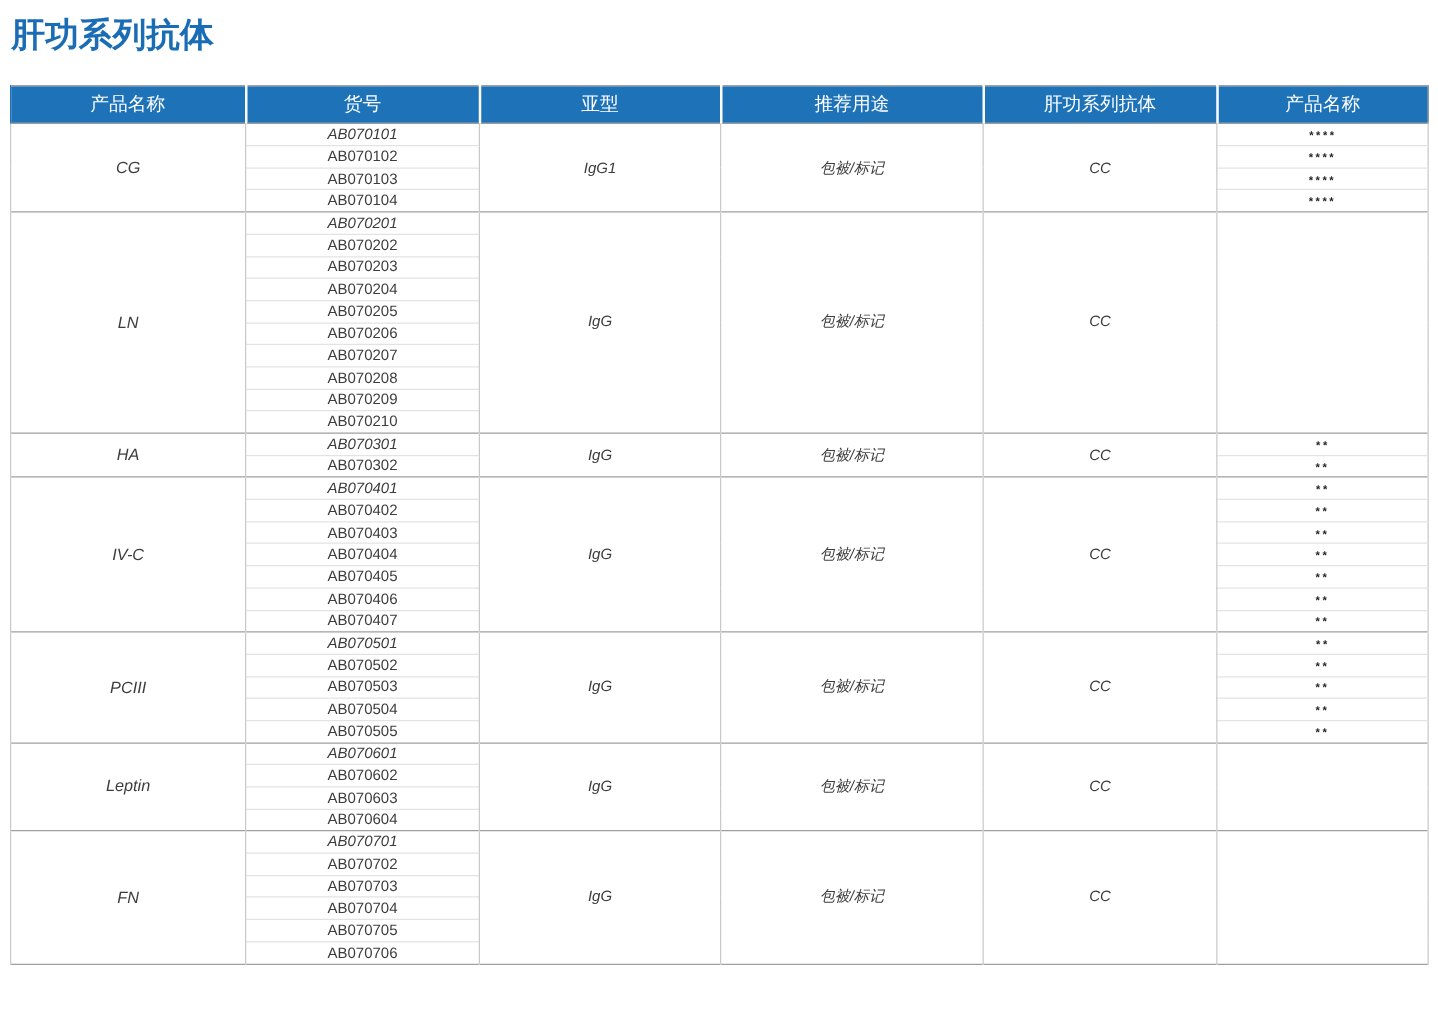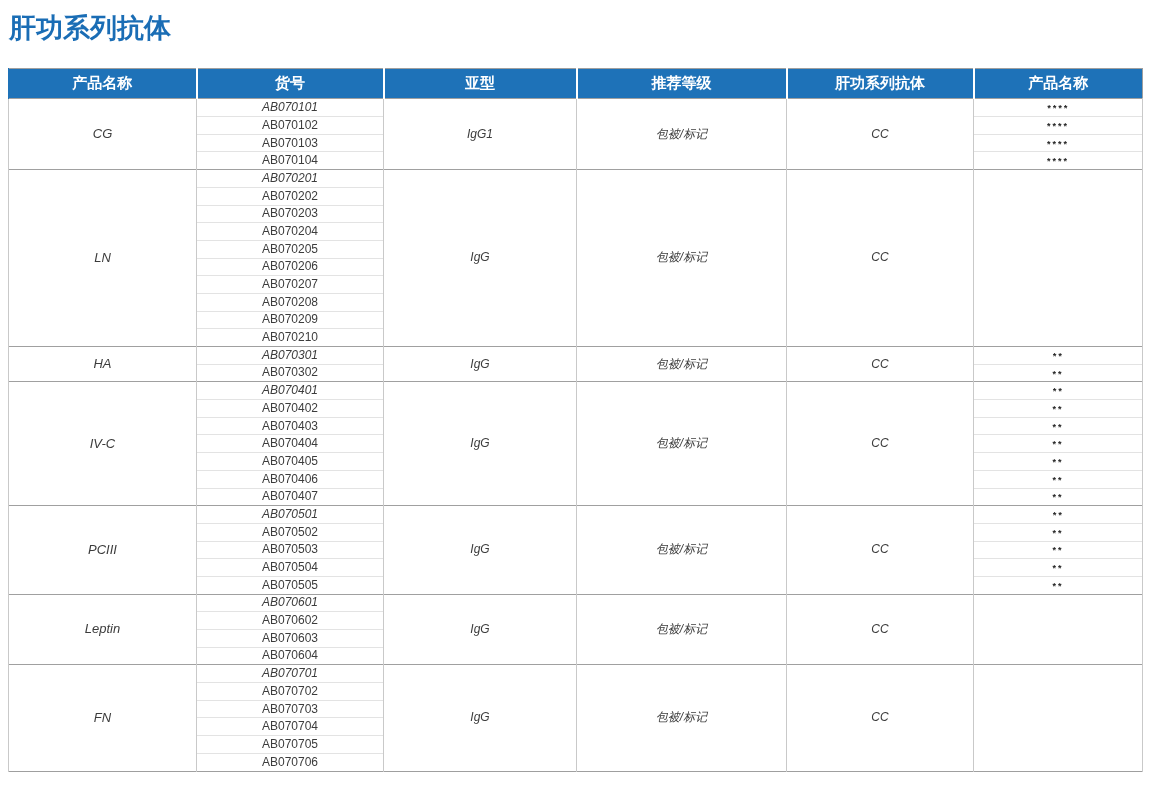--- a/index.html
+++ b/index.html
@@ -17,21 +17,21 @@
   table.product-table {
     border-collapse:collapse;
     width:1134px;
     table-layout:fixed;
     border:1px solid #9f9f9f;
   }
   thead th {
     background:var(--header-bg);
     color:#ffffff;
     font-size:15px;
-    font-weight:bold;
+    font-weight:normal;
     height:30px;
     padding:0;
     border:none;
     border-left:2px solid #ffffff;
     text-align:center;
   }
   thead th:first-child { border-left:1px solid var(--header-bg); }
   tbody td {
     border-top:1px solid #e3e3e3;
     border-bottom:none;
@@ -70,21 +70,21 @@
       <col style="width:193px">
       <col style="width:210px">
       <col style="width:187px">
       <col style="width:169px">
     </colgroup>
     <thead>
       <tr>
         <th>产品名称</th>
         <th>货号</th>
         <th>亚型</th>
-        <th>推荐等级</th>
+        <th>推荐用途</th>
         <th>肝功系列抗体</th>
         <th>产品名称</th>
       </tr>
     </thead>
     <tbody>
         <tr class="group-first">
           <td class="name-cell" rowspan="4">CG</td>
           <td class="catalog-cell">AB070101</td>
           <td class="subtype-cell" rowspan="4">IgG1</td>
           <td class="use-cell" rowspan="4">包被/标记</td>

